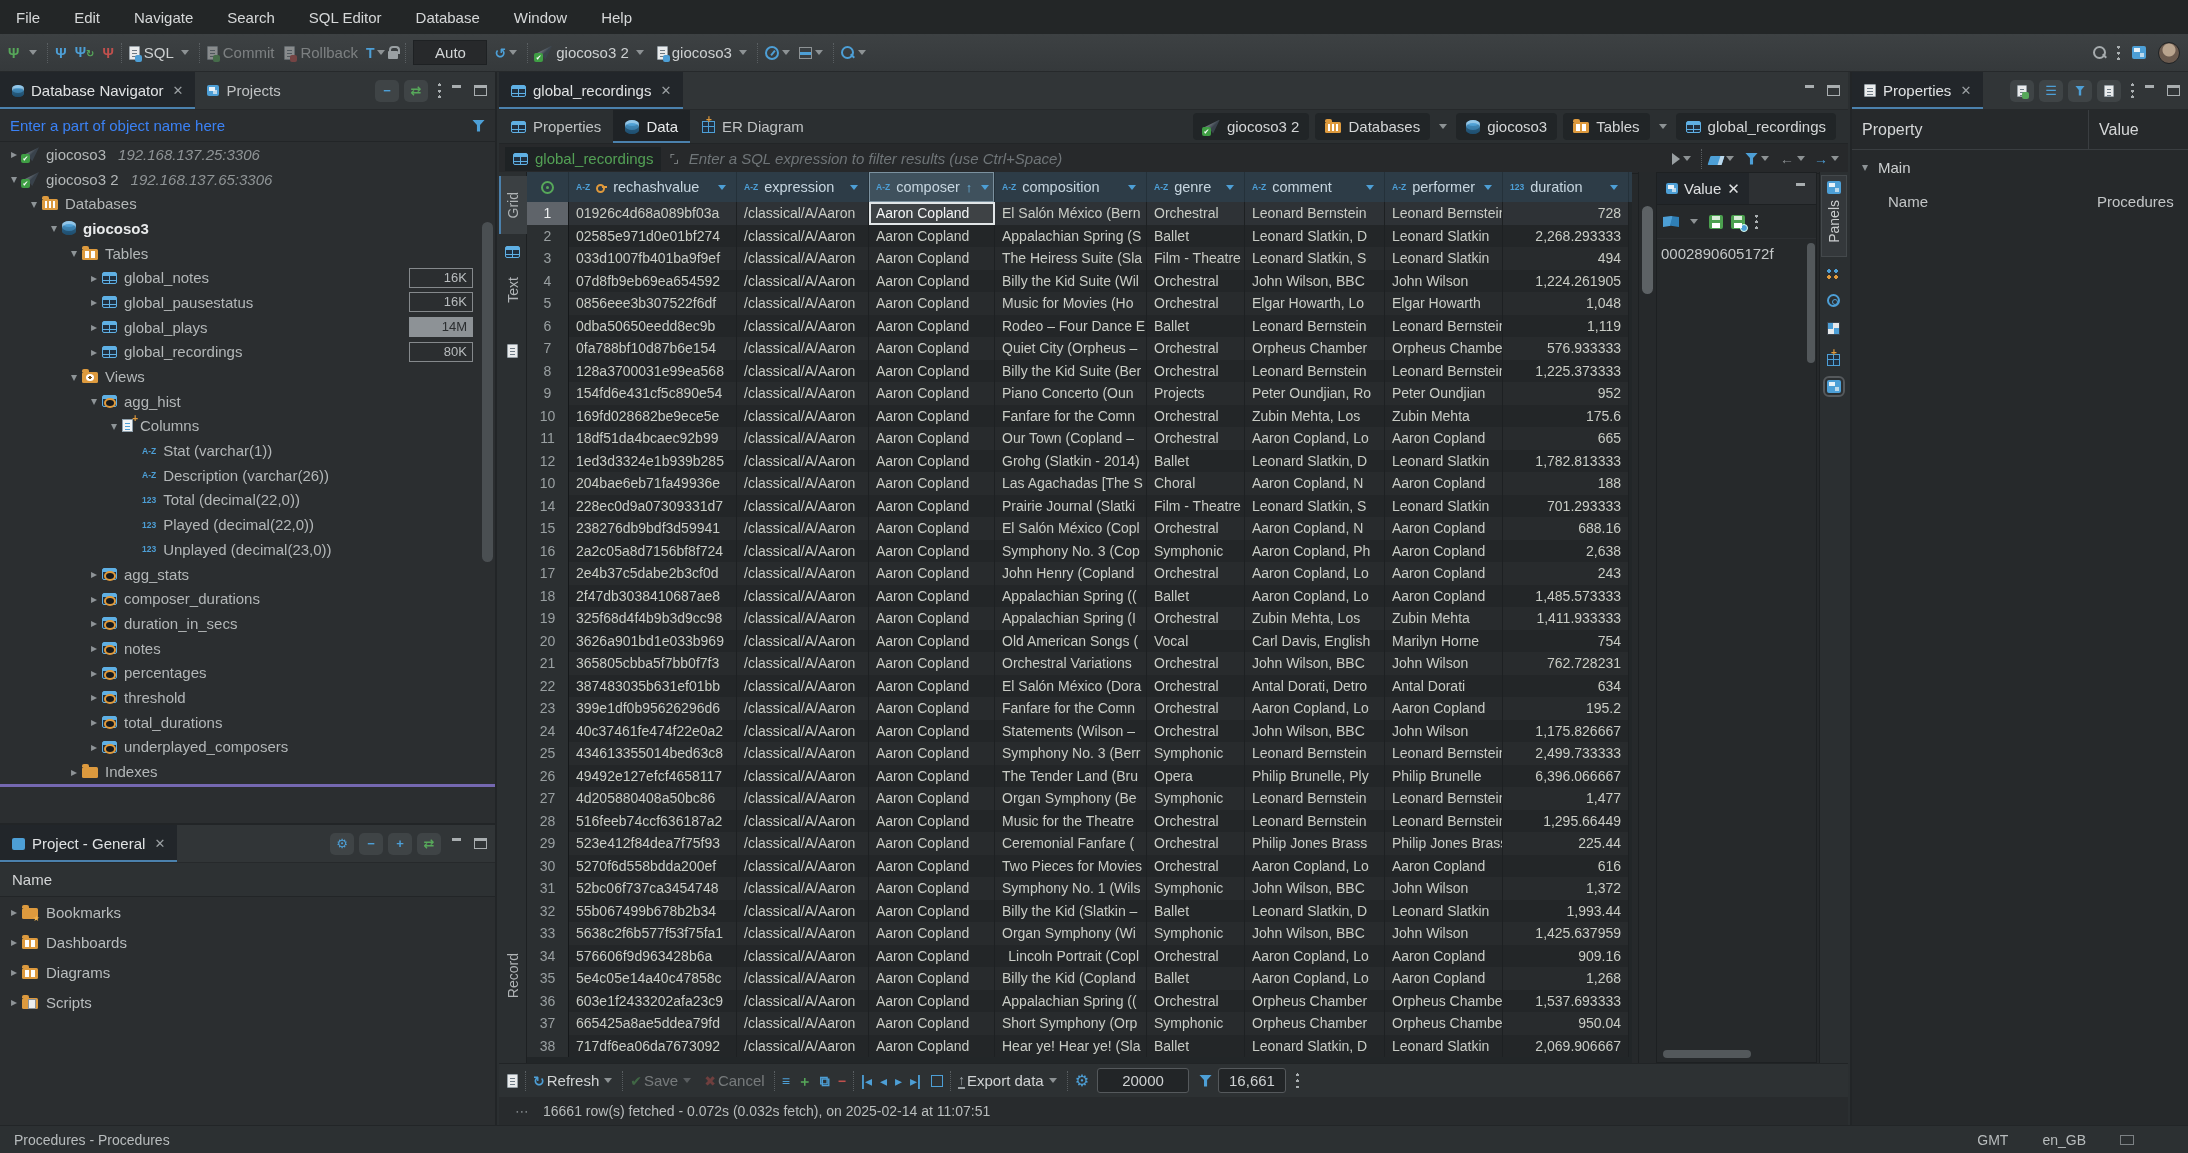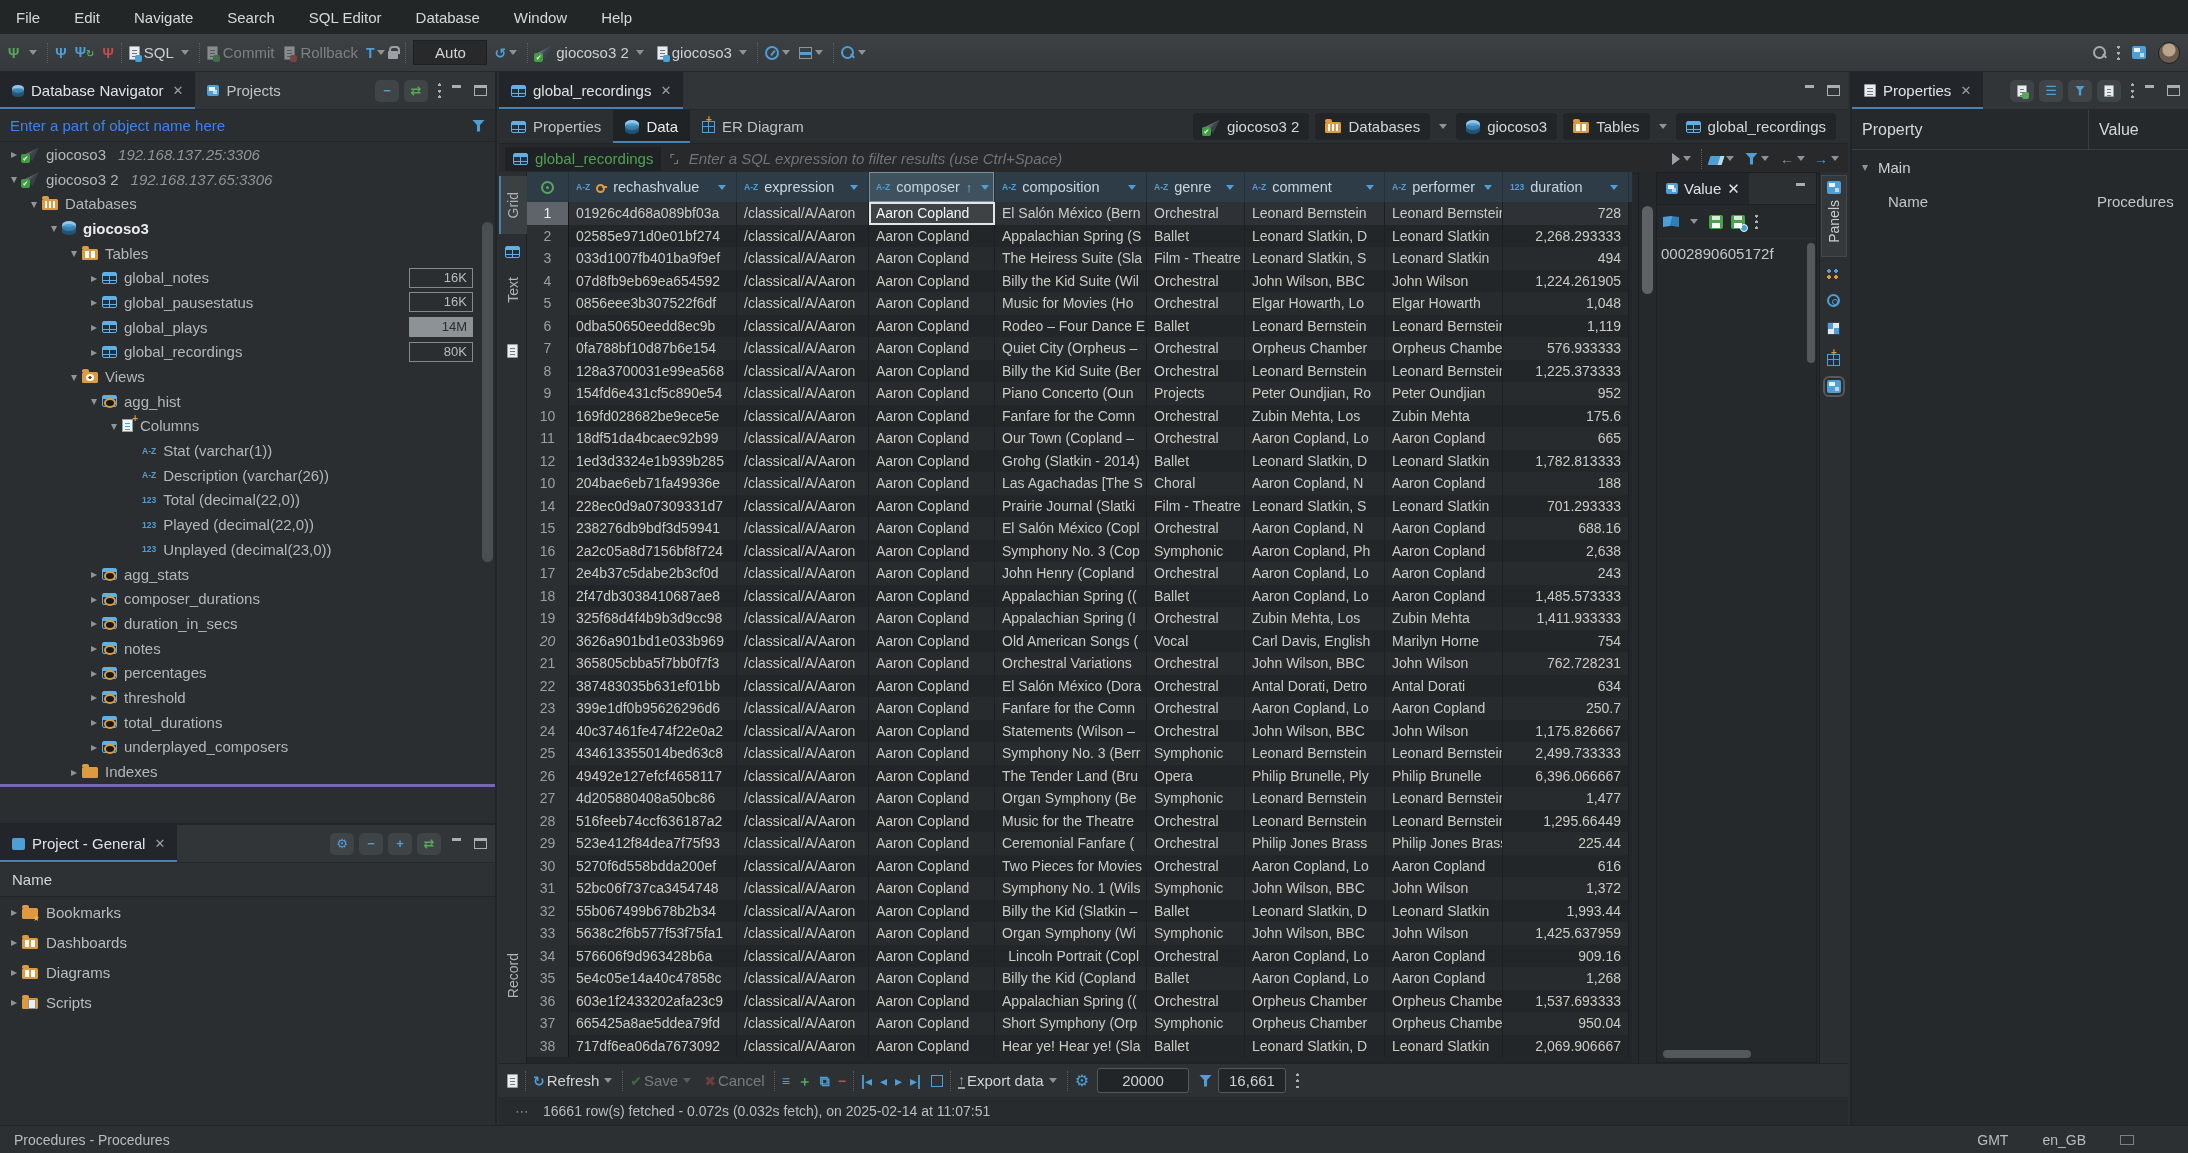--- a/index.html
+++ b/index.html
@@ -863,21 +863,21 @@
             <div class="gc" style="width: 168px;">325f68d4f4b9b3d9cc98</div>
             <div class="gc" style="width: 132px;">/classical/A/Aaron</div>
             <div class="gc" style="width: 126px;">Aaron Copland</div>
             <div class="gc" style="width: 152px;">Appalachian Spring (I</div>
             <div class="gc" style="width: 98px;">Orchestral</div>
             <div class="gc" style="width: 140px;">Zubin Mehta, Los</div>
             <div class="gc" style="width: 118px;">Zubin Mehta</div>
             <div class="gc right" style="width: 126px;">1,411.933333</div>
           </div>
           <div class="grow even">
-            <div class="gc num" style="width: 42px; font-style: italic;">20</div>
+            <div class="gc num" style="width: 42px;">20</div>
             <div class="gc" style="width: 168px;">3626a901bd1e033b969</div>
             <div class="gc" style="width: 132px;">/classical/A/Aaron</div>
             <div class="gc" style="width: 126px;">Aaron Copland</div>
             <div class="gc" style="width: 152px;">Old American Songs (</div>
             <div class="gc" style="width: 98px;">Vocal</div>
             <div class="gc" style="width: 140px;">Carl Davis, English</div>
             <div class="gc" style="width: 118px;">Marilyn Horne</div>
             <div class="gc right" style="width: 126px;">754</div>
           </div>
           <div class="grow odd">
@@ -904,21 +904,21 @@
           </div>
           <div class="grow odd">
             <div class="gc num" style="width: 42px;">23</div>
             <div class="gc" style="width: 168px;">399e1df0b95626296d6</div>
             <div class="gc" style="width: 132px;">/classical/A/Aaron</div>
             <div class="gc" style="width: 126px;">Aaron Copland</div>
             <div class="gc" style="width: 152px;">Fanfare for the Comn</div>
             <div class="gc" style="width: 98px;">Orchestral</div>
             <div class="gc" style="width: 140px;">Aaron Copland, Lo</div>
             <div class="gc" style="width: 118px;">Aaron Copland</div>
-            <div class="gc right" style="width: 126px;">250.7</div>
+            <div class="gc right" style="width: 126px;">195.2</div>
           </div>
           <div class="grow even">
             <div class="gc num" style="width: 42px;">24</div>
             <div class="gc" style="width: 168px;">40c37461fe474f22e0a2</div>
             <div class="gc" style="width: 132px;">/classical/A/Aaron</div>
             <div class="gc" style="width: 126px;">Aaron Copland</div>
             <div class="gc" style="width: 152px;">Statements (Wilson –</div>
             <div class="gc" style="width: 98px;">Orchestral</div>
             <div class="gc" style="width: 140px;">John Wilson, BBC</div>
             <div class="gc" style="width: 118px;">John Wilson</div>

